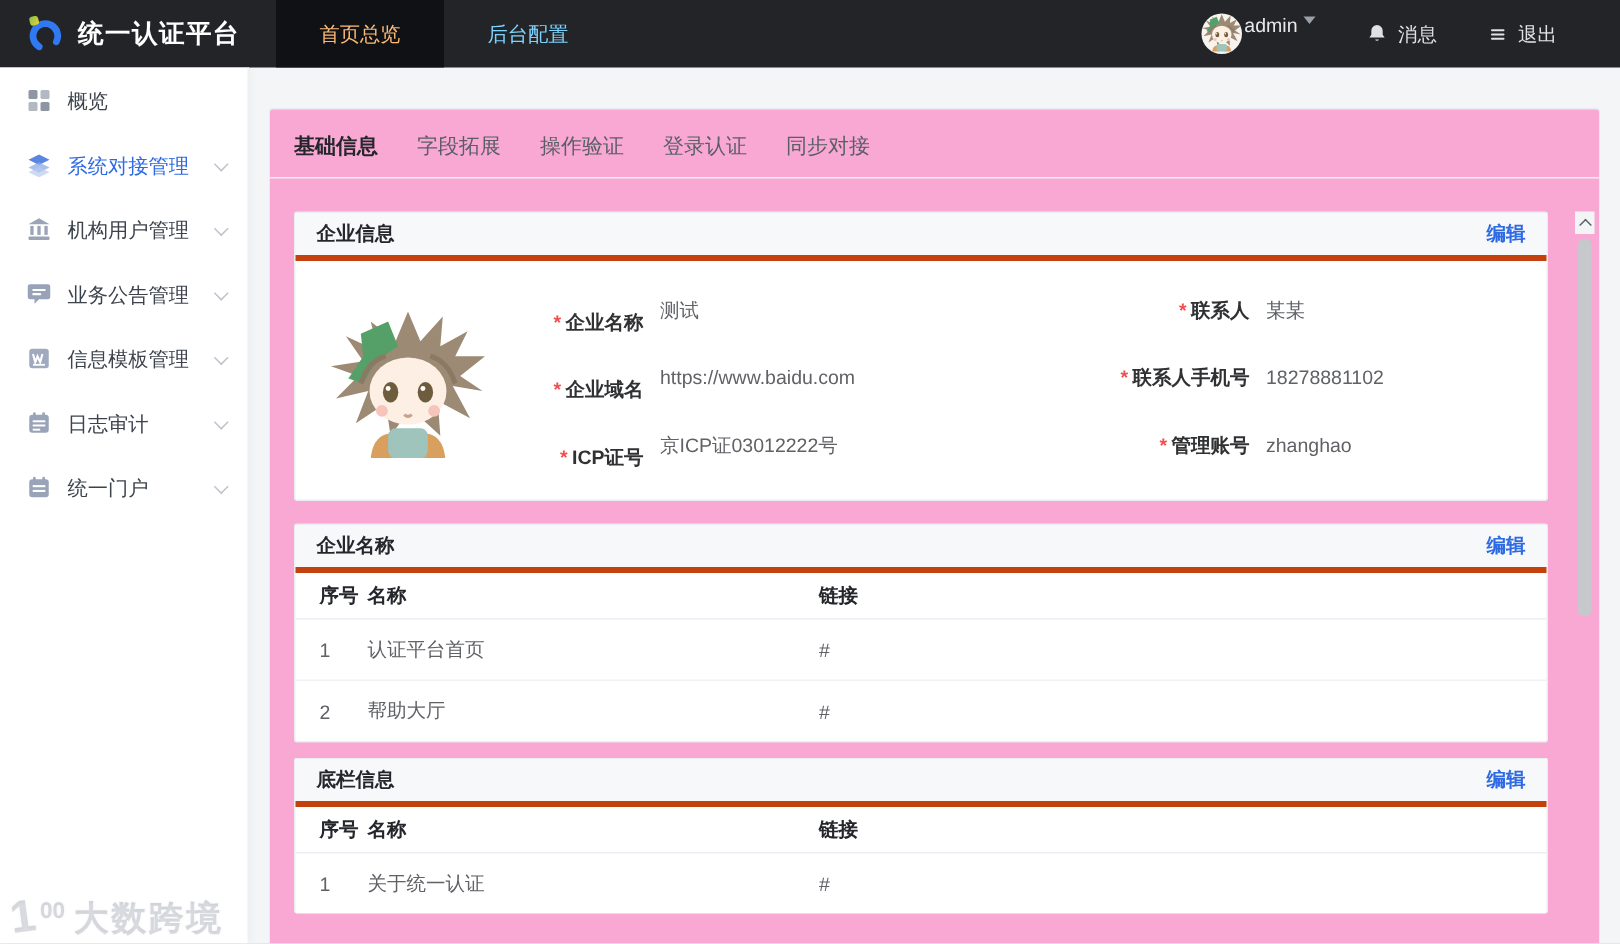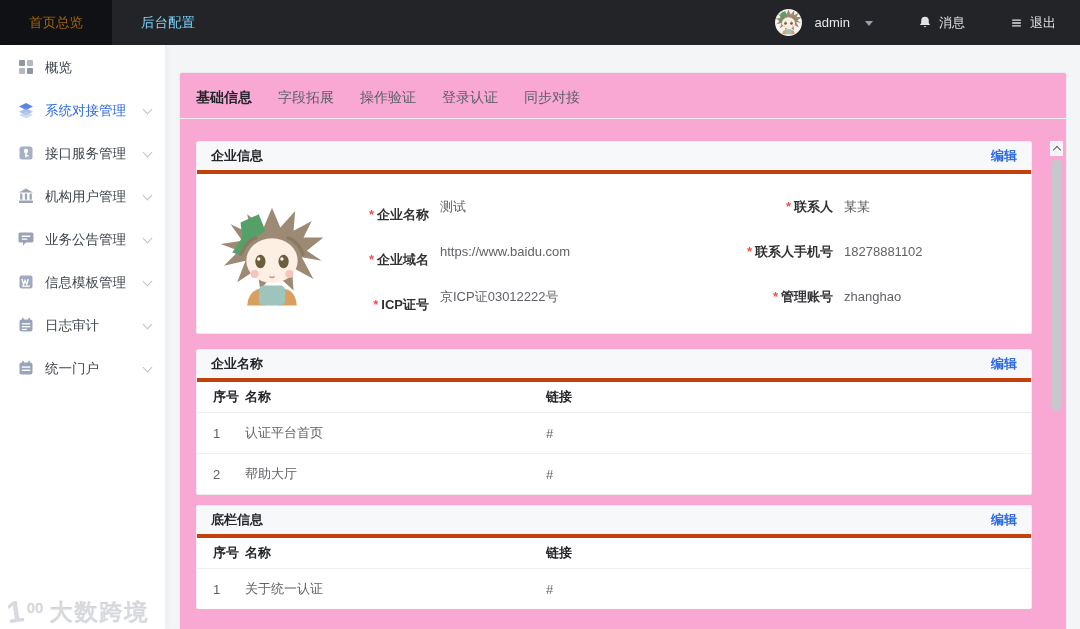--- a/index.html
+++ b/index.html
@@ -7,22 +7,22 @@
        font-family:"Liberation Sans","DejaVu Sans",sans-serif;font-size:13px;color:#303133;}
 
   
   .topbar{position:absolute;left:0;top:0;width:1080px;height:45px;background:#222428;
           display:flex;align-items:center;color:#e3e5e8;}
   .brand{display:flex;align-items:center;gap:9px;padding:0 20px 0 16px;min-width:148px;}
   .brand-title{font-size:17px;font-weight:bold;color:#ffffff;letter-spacing:1px;white-space:nowrap;}
   .topnav{display:flex;height:45px;}
   .topnav .nav-item{width:112px;display:flex;align-items:center;justify-content:center;
           font-size:13.5px;color:#7dd3fc;cursor:pointer;}
-  .topnav .nav-item.active{background:#101114;color:#a16207;}
-  .topright{margin-left:auto;display:flex;align-items:center;gap:11px;padding-right:24px;}
+  .topnav .nav-item.active{background:#101114;color:#fdba74;}
+  .topright{margin-left:auto;display:flex;gap:0;padding-right:42px;}
   .avatar-sm{width:27px;height:27px;border-radius:50%;overflow:hidden;background:#f7f3ee;flex:0 0 auto;}
   .admin-name{font-size:13px;color:#e6e8ea;margin-left:2px;}
   .caret-down{width:0;height:0;border-left:4px solid transparent;border-right:4px solid transparent;
           border-top:5px solid #9aa0a8;margin:2px 0 0 4px;}
   .top-group{display:flex;align-items:center;gap:7px;margin-left:34px;cursor:pointer;}
   .top-group .glabel{font-size:13px;color:#e0e2e5;}
 
   
   .sidebar{position:absolute;left:0;top:45px;bottom:0;width:165px;background:#ffffff;
            border-right:1px solid #eef0f2;box-shadow:2px 0 6px rgba(0,0,0,.03);padding-top:1px;}
@@ -110,20 +110,29 @@
       <circle cx="21.5" cy="41" r="2.4" fill="#f6c4bb"></circle>
         <circle cx="42.5" cy="41" r="2.4" fill="#f6c4bb"></circle>
       <path d="M30.5 42.5 q1.5 1.4 3 0" stroke="#caa08f" stroke-width="1.2" fill="none"></path>
     </g>
   </defs>
 </svg>
 
 <div class="app">
 
   <header class="topbar">
+    <div class="brand">
+      <span style="display:flex;">
+        <svg width="27" height="27" viewBox="0 0 36 36">
+          <circle cx="19" cy="20" r="11" fill="none" stroke="#3079f2" stroke-width="6" stroke-linecap="round" stroke-dasharray="51 19" transform="rotate(120 19 20)"></circle>
+          <rect x="5" y="2.5" width="8" height="8" rx="2.6" fill="url(#lg-dot)" transform="rotate(-14 9 6.5)"></rect>
+        </svg>
+      </span>
+      <span class="brand-title">统一认证平台</span>
+    </div>
     <nav class="topnav">
       <div class="nav-item active">首页总览</div>
       <div class="nav-item">后台配置</div>
     </nav>
     <div class="topright">
       <span class="avatar-sm">
         <svg viewBox="0 0 64 64" width="27" height="27">
             <use href="#chibi"></use>
           </svg>
       </span>
@@ -170,32 +179,20 @@
         <svg viewBox="0 0 16 16" width="16" height="16">
           <polygon points="8,1 15,4.5 8,8 1,4.5" fill="#5b86e0"></polygon>
           <polygon points="8,6.2 15,9.7 8,13.2 1,9.7" fill="#8fa9e4" opacity=".75"></polygon>
           <polygon points="8,9.4 15,12.9 8,16.2 1,12.9" fill="#b9c9ee" opacity=".7"></polygon>
         </svg>
       </span>
       <span class="s-label">系统对接管理</span>
       <span class="chev"></span>
     </div>
 
-    <div class="side-item">
-      <span class="s-icon">
-        <svg viewBox="0 0 16 16" width="16" height="16">
-          <rect x="1.5" y="1.5" width="13" height="13" rx="2.5" fill="#a6b1c6"></rect>
-          <circle cx="8" cy="6" r="2.2" fill="#fff"></circle>
-          <rect x="7.2" y="7.8" width="1.6" height="4.5" fill="#fff"></rect>
-          <rect x="8.8" y="10" width="1.8" height="1.4" fill="#fff"></rect>
-        </svg>
-      </span>
-      <span class="s-label">接口服务管理</span>
-      <span class="chev"></span>
-    </div>
 
     <div class="side-item">
       <span class="s-icon">
         <svg viewBox="0 0 16 16" width="16" height="16" fill="#9aa4b6">
           <polygon points="8,0.5 15,4.5 1,4.5"></polygon>
           <rect x="2.2" y="5.6" width="2.2" height="6"></rect>
           <rect x="6.9" y="5.6" width="2.2" height="6"></rect>
           <rect x="11.6" y="5.6" width="2.2" height="6"></rect>
           <rect x="1" y="12.6" width="14" height="2.4" rx="0.8"></rect>
         </svg>

